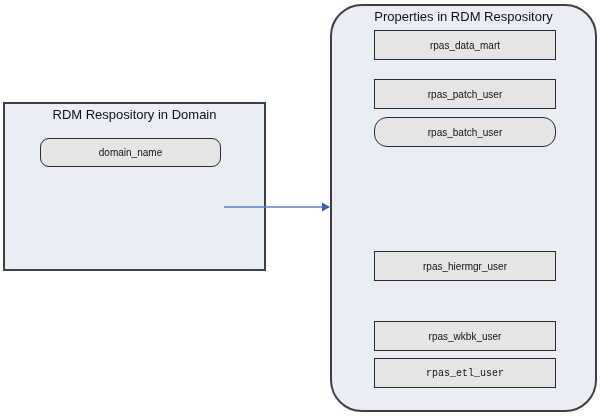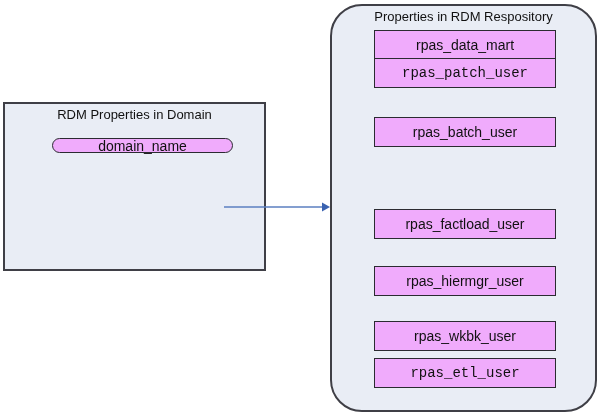--- a/index.html
+++ b/index.html
@@ -43,33 +43,33 @@
     font-size: 13px;
     line-height: 15px;
     color: #111111;
     white-space: nowrap;
   }
   .panel-left .panel-title { top: 3px; }
   .panel-right .panel-title { top: 3px; }
   .prop-box {
     position: absolute;
     box-sizing: border-box;
-    background: #f0abfc;
+    background: #e5e5e5;
     border: 1px solid #2b2b31;
     display: flex;
     align-items: center;
     justify-content: center;
-    font-size: 14px;
+    font-size: 10px;
     color: #111111;
     white-space: nowrap;
   }
   .left-box {
-    left: 52px;
+    left: 40px;
     width: 181px;
-    height: 15px;
+    height: 29px;
     border-radius: 9px;
   }
   .right-box {
     left: 374px;
     width: 182px;
     height: 30px;
   }
   .connector {
     position: absolute;
     left: 224px;
@@ -77,33 +77,32 @@
     width: 108px;
     height: 16px;
   }
 </style>
 </head>
 <body>
 
 <div class="canvas">
 
   <div class="panel panel-left">
-    <div class="panel-title">RDM Properties in Domain</div>
+    <div class="panel-title">RDM Respository in Domain</div>
   </div>
   <div class="prop-box left-box" style="top:138px;">domain_name</div>
 
   <svg class="connector" viewBox="0 0 108 16" xmlns="http://www.w3.org/2000/svg">
     <line x1="0" y1="8" x2="99" y2="8" stroke="#5b7fc0" stroke-width="1.5"></line>
     <polygon points="98,3.5 106,8 98,12.5" fill="#3a62b0"></polygon>
   </svg>
 
   <div class="panel panel-right">
     <div class="panel-title">Properties in RDM Respository</div>
   </div>
   <div class="prop-box right-box" style="top:30px;">rpas_data_mart</div>
-  <div class="prop-box right-box" style="top:58px;font-family:Liberation Mono, monospace;">rpas_patch_user</div>
-  <div class="prop-box right-box" style="top:117px;">rpas_batch_user</div>
-  <div class="prop-box right-box" style="top:209px;">rpas_factload_user</div>
-  <div class="prop-box right-box" style="top:266px;">rpas_hiermgr_user</div>
+  <div class="prop-box right-box" style="top:79px;">rpas_patch_user</div>
+  <div class="prop-box right-box" style="top:117px;border-radius:13px;">rpas_batch_user</div>
+  <div class="prop-box right-box" style="top:251px;">rpas_hiermgr_user</div>
   <div class="prop-box right-box" style="top:321px;">rpas_wkbk_user</div>
   <div class="prop-box right-box" style="top:358px;font-family:Liberation Mono, monospace;">rpas_etl_user</div>
 
 </div>
 
 </body></html>

